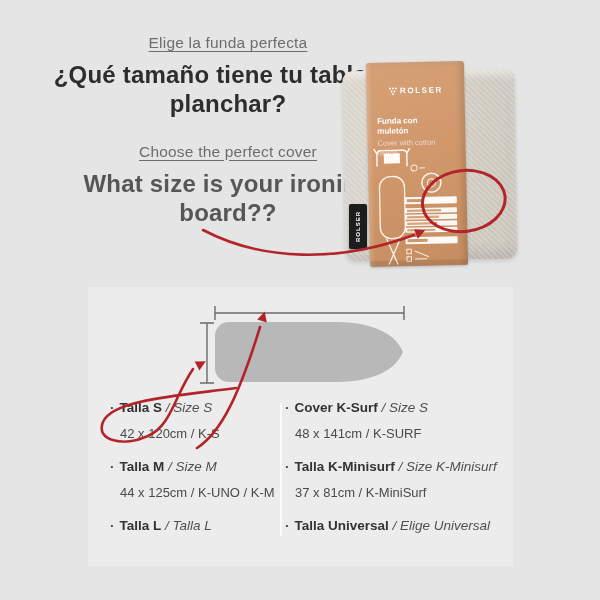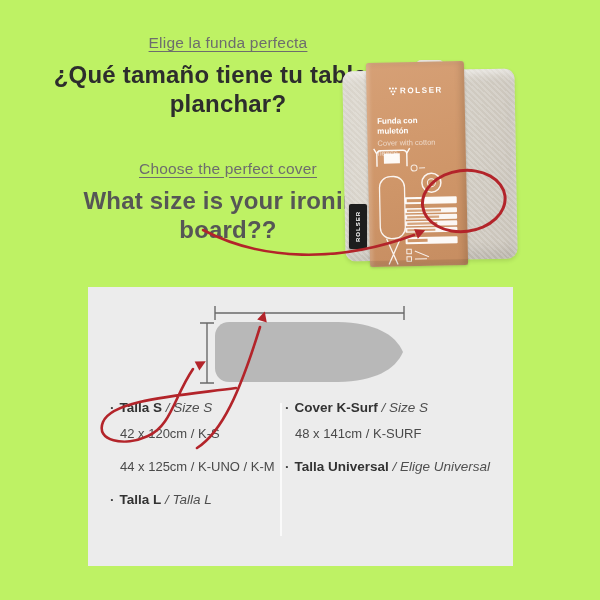--- a/index.html
+++ b/index.html
@@ -1,25 +1,25 @@
 <!DOCTYPE html>
 <html><head>
 <meta charset="utf-8">
 <style>
   html,body{margin:0;padding:0;background:#fff;}
   .canvas{
-    position:relative;width:600px;height:600px;background:#bef264;overflow:hidden;
+    position:relative;width:600px;height:600px;background:#e5e5e5;overflow:hidden;
     font-family:"Liberation Sans","DejaVu Sans",sans-serif;color:#333;
   }
   
   .header{position:absolute;left:52px;top:34px;width:352px;text-align:center;}
   .subtitle{font-size:15.5px;color:#6d6d6d;text-decoration:underline;text-underline-offset:3px;letter-spacing:.2px;}
   .title{margin-top:8px;font-size:24px;font-weight:bold;line-height:1.22;letter-spacing:.2px;}
   .title-es{color:#2d2d2d;}
-  .subtitle-en{margin-top:41px;text-align:center;}
+  .subtitle-en{margin-top:24px;text-align:center;}
   .title-en{color:#565656;}
   
   .package{position:absolute;left:344px;top:60px;width:178px;height:208px;}
   .fabric{position:absolute;left:0;top:10px;width:172px;height:190px;border-radius:10px;
     background:linear-gradient(100deg,#dbd6cd 0%,#d4cfc6 45%,#c9c3b9 100%);
     box-shadow:inset 0 -8px 12px rgba(0,0,0,.10),inset 0 5px 8px rgba(255,255,255,.55),0 2px 4px rgba(0,0,0,.12);
     transform:rotate(-1deg);}
   .fabric::after{content:"";position:absolute;inset:0;border-radius:10px;
     background:repeating-linear-gradient(45deg,rgba(255,255,255,.18) 0 2px,rgba(0,0,0,0) 2px 4px);}
   .hang-tab{position:absolute;left:72px;top:0;width:28px;height:13px;background:#e9e5de;
@@ -153,31 +153,36 @@
     </svg>
 
     <div class="divider"></div>
 
     <div class="col col-left">
       <div class="size-item">
         <div class="size-line1"><span class="bullet">·</span><b>Talla S</b> <i>/ Size S</i></div>
         <div class="size-line2">42 x 120cm / K-S</div>
       </div>
       <div class="size-item">
+        <div class="size-line1"><span class="bullet">·</span><b>Talla M</b> <i>/ Size M</i></div>
         <div class="size-line2">44 x 125cm / K-UNO / K-M</div>
       </div>
       <div class="size-item">
         <div class="size-line1"><span class="bullet">·</span><b>Talla L</b> <i>/ Talla L</i></div>
       </div>
     </div>
 
     <div class="col col-right">
       <div class="size-item">
         <div class="size-line1"><span class="bullet">·</span><b>Cover K-Surf</b> <i>/ Size S</i></div>
         <div class="size-line2">48 x 141cm / K-SURF</div>
+      </div>
+      <div class="size-item">
+        <div class="size-line1"><span class="bullet">·</span><b>Talla K-Minisurf</b> <i>/ Size K-Minisurf</i></div>
+        <div class="size-line2">37 x 81cm / K-MiniSurf</div>
       </div>
       <div class="size-item">
         <div class="size-line1"><span class="bullet">·</span><b>Talla Universal</b> <i>/ Elige Universal</i></div>
       </div>
     </div>
   </div>
 
   <svg class="arrows" width="600" height="600" viewBox="0 0 600 600">
     <g fill="none" stroke="#b3242a" stroke-width="2.6" stroke-linecap="round">
 

